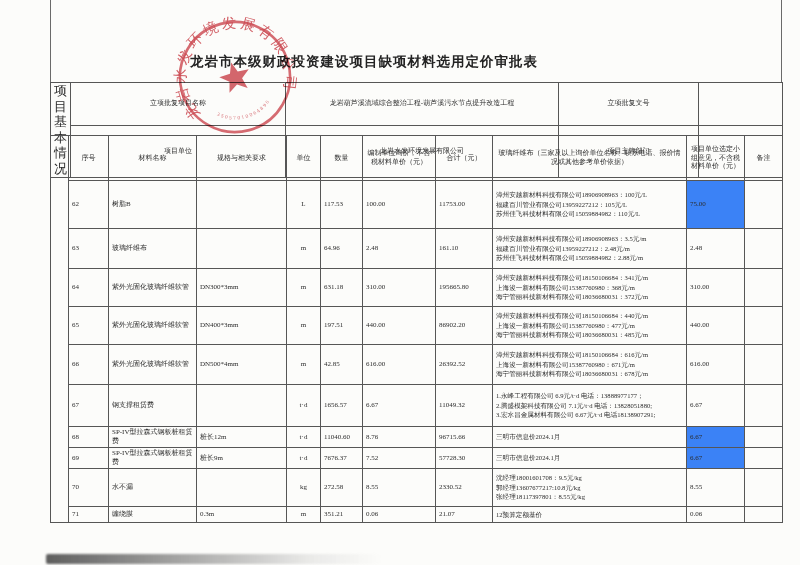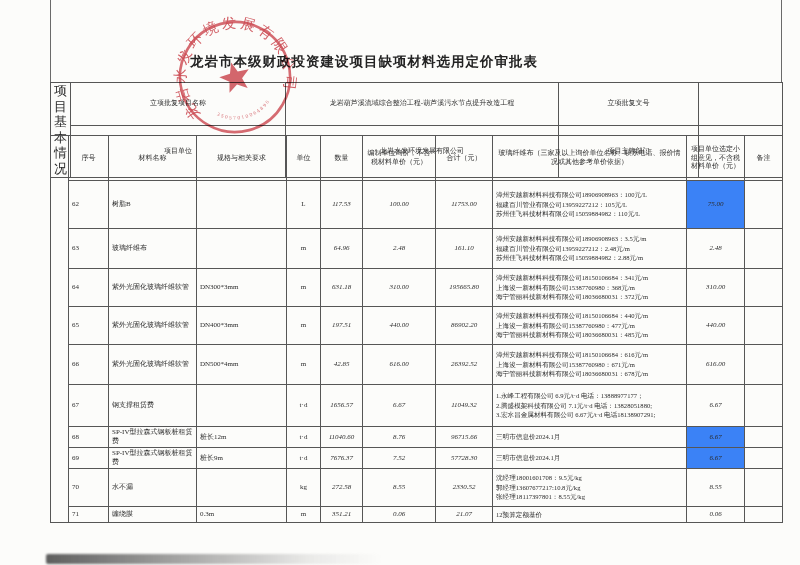--- a/index.html
+++ b/index.html
@@ -21,21 +21,21 @@
   td,th{border:1px solid #565656;padding:1px 3px;font-weight:normal;
         font-size:7px;line-height:1.25;overflow:hidden;color:#2d2d2d;}
   .info-tbl{position:absolute;left:50px;top:82px;width:732px;}
   .info-tbl td{text-align:center;vertical-align:middle;}
   .side-label{font-size:13px;line-height:1.2;padding:0 2px;}
   .main-tbl{position:absolute;left:50px;top:135px;width:732px;}
   .main-tbl th{text-align:center;vertical-align:middle;font-size:7px;}
   .main-tbl td{vertical-align:middle;}
   .al{text-align:left;}
   .ac{text-align:center;}
-  .ar{text-align:center;font-style:italic;}
+  .ar{text-align:left;}
   .vb{vertical-align:bottom;}
   .src{font-size:6.6px;line-height:1.45;white-space:pre-line;}
   .hl{background:#3b82f6;}
   
   .seal{position:absolute;left:171px;top:15px;mix-blend-mode:multiply;opacity:.88;}
   
   .smudge{
     position:absolute;left:46px;top:554px;width:335px;height:10px;
     background:linear-gradient(90deg,rgba(55,55,55,.8),rgba(110,110,110,.55) 45%,rgba(190,190,190,.3) 78%,rgba(220,220,220,0));
     filter:blur(1px);border-radius:2px;

